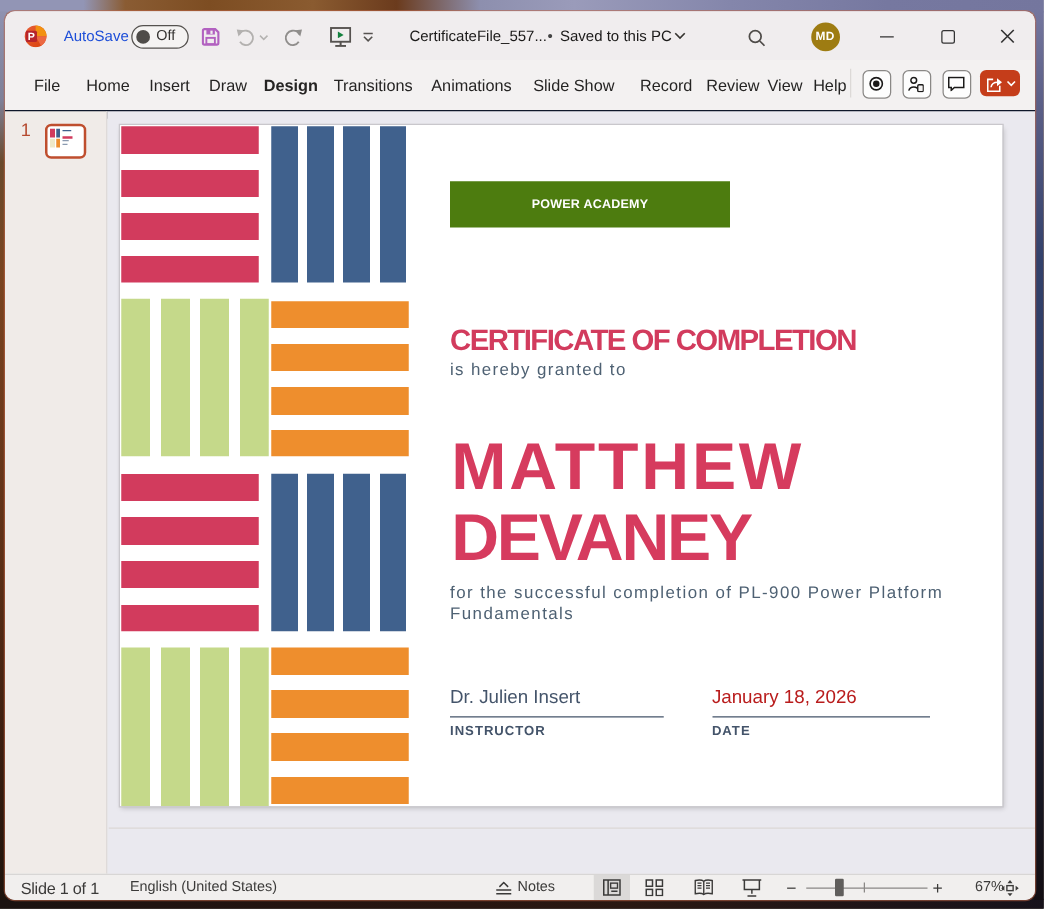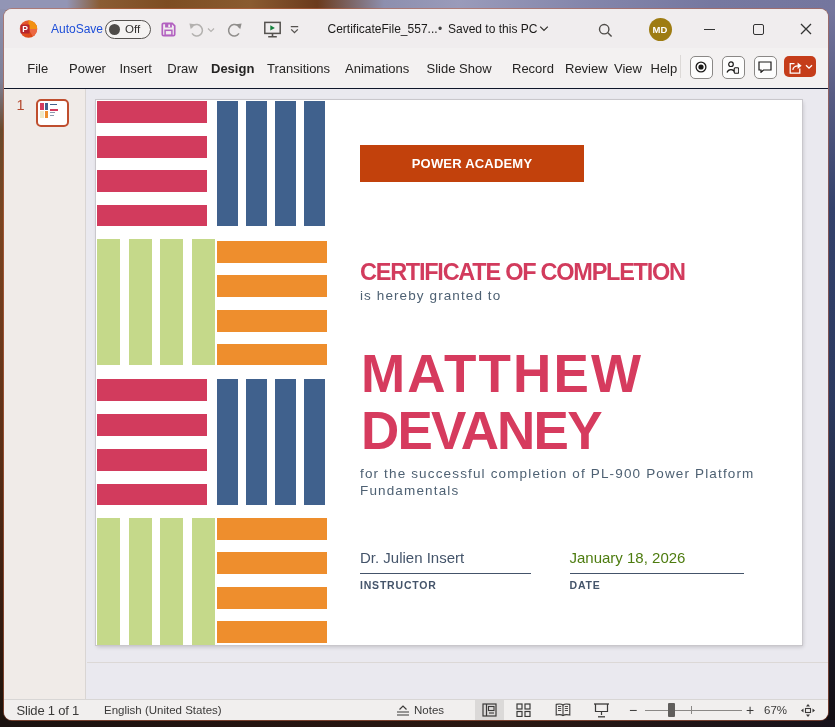--- a/index.html
+++ b/index.html
@@ -109,21 +109,21 @@
 
     <div class="abs" style="left:699.5px;top:19.5px;width:11px;height:1.4px;background:#333;"></div>
     <div class="abs" style="left:748.5px;top:15px;width:9px;height:9px;border:1.3px solid #333;border-radius:2px;"></div>
     <svg class="abs" style="left:796px;top:14px" width="12" height="12" viewBox="0 0 12 12">
       <path d="M1 1 L11 11 M11 1 L1 11" stroke="#333" stroke-width="1.3"></path>
     </svg>
   </div>
 
   <div class="abs" id="tabsrow">
     <span class="tab" style="left:23.2px;">File</span>
-    <span class="tab" style="left:65.1px;">Power</span>
+    <span class="tab" style="left:65.1px;">Home</span>
     <span class="tab" style="left:115.4px;">Insert</span>
     <span class="tab" style="left:163.3px;">Draw</span>
     <span class="tab" style="left:207px;font-weight:bold;">Design</span>
     <span class="tab" style="left:263px;">Transitions</span>
     <span class="tab" style="left:422.5px;">Slide Show</span>
     <span class="tab" style="left:341px;">Animations</span>
     <span class="tab" style="left:508px;">Record</span>
     <span class="tab" style="left:561px;">Review</span>
     <span class="tab" style="left:610px;">View</span>
     <span class="tab" style="left:646.5px;">Help</span>
@@ -177,29 +177,29 @@
 
     <div class="blk" style="left:1px;top:0.6px;width:110px;height:125.4px;background:repeating-linear-gradient(180deg,#d23b5d 0,#d23b5d 21.8px,#fff 21.8px,#fff 34.7px);"></div>
     <div class="blk" style="left:121px;top:0.6px;width:108px;height:125.4px;background:repeating-linear-gradient(90deg,#40618d 0,#40618d 21.3px,#fff 21.3px,#fff 28.9px);"></div>
     <div class="blk" style="left:0.6px;top:138.5px;width:118px;height:126px;background:repeating-linear-gradient(90deg,#c5d98a 0,#c5d98a 23.2px,#fff 23.2px,#fff 31.6px);"></div>
     <div class="blk" style="left:120.5px;top:140.6px;width:110px;height:124.3px;background:repeating-linear-gradient(180deg,#ee8e2d 0,#ee8e2d 21.8px,#fff 21.8px,#fff 34.4px);"></div>
     <div class="blk" style="left:1px;top:278.7px;width:110px;height:126.3px;background:repeating-linear-gradient(180deg,#d23b5d 0,#d23b5d 21.8px,#fff 21.8px,#fff 34.9px);"></div>
     <div class="blk" style="left:121px;top:278.7px;width:108px;height:126.3px;background:repeating-linear-gradient(90deg,#40618d 0,#40618d 21.3px,#fff 21.3px,#fff 28.9px);"></div>
     <div class="blk" style="left:0.6px;top:417.5px;width:118px;height:127.5px;background:repeating-linear-gradient(90deg,#c5d98a 0,#c5d98a 23.2px,#fff 23.2px,#fff 31.6px);"></div>
     <div class="blk" style="left:120.5px;top:417.5px;width:110px;height:127.5px;background:repeating-linear-gradient(180deg,#ee8e2d 0,#ee8e2d 21.8px,#fff 21.8px,#fff 34.4px);"></div>
 
-    <div class="abs" style="left:264px;top:45px;width:224px;height:37px;background:#c2410c;color:#fff;font-weight:bold;font-size:13px;letter-spacing:0.2px;text-align:center;line-height:37.5px;">POWER ACADEMY</div>
+    <div class="abs" style="left:264px;top:45px;width:224px;height:37px;background:#4d7c0f;color:#fff;font-weight:bold;font-size:10px;letter-spacing:0.2px;text-align:center;line-height:37.5px;">POWER ACADEMY</div>
     <div class="abs" style="left:264px;top:158.6px;font-size:23.5px;font-weight:bold;color:#d23b5d;letter-spacing:-1.25px;">CERTIFICATE OF COMPLETION</div>
     <div class="abs" style="left:264px;top:188px;font-size:13.5px;color:#4e6173;letter-spacing:1.1px;">is hereby granted to</div>
     <div class="abs" style="left:265px;top:244.5px;font-size:53px;font-weight:bold;color:#d63b5e;line-height:57.4px;"><span style="letter-spacing:2.2px;">MATTHEW</span><br><span style="letter-spacing:-1.8px;">DEVANEY</span></div>
     <div class="abs" style="left:264px;top:366px;width:436px;font-size:13.5px;color:#4e6173;letter-spacing:1.15px;line-height:16.6px;">for the successful completion of PL-900 Power Platform Fundamentals</div>
     <div class="abs" style="left:264px;top:449px;font-size:15px;color:#44546a;">Dr. Julien Insert</div>
     <div class="abs" style="left:264px;top:473px;width:171px;height:1.4px;background:#44546a;"></div>
     <div class="abs" style="left:264px;top:478.5px;font-size:10.5px;font-weight:bold;color:#44546a;letter-spacing:0.8px;">INSTRUCTOR</div>
-    <div class="abs" style="left:473.5px;top:449px;font-size:15px;color:#4d7c0f;">January 18, 2026</div>
+    <div class="abs" style="left:473.5px;top:449px;font-size:15px;color:#b91c1c;">January 18, 2026</div>
     <div class="abs" style="left:473.5px;top:473px;width:174px;height:1.4px;background:#44546a;"></div>
     <div class="abs" style="left:473.5px;top:478.5px;font-size:10.5px;font-weight:bold;color:#44546a;letter-spacing:0.8px;">DATE</div>
   </div>
 
   <div class="abs" id="notesline"></div>
 
   <div class="abs" id="statusbar">
     <span class="abs" style="left:12.5px;top:2.5px;font-size:13px;letter-spacing:-0.2px;">Slide 1 of 1</span>
     <span class="abs" style="left:100px;top:4px;">English (United States)</span>
 
@@ -235,21 +235,21 @@
       <path d="M2.5 1 v7.5 h12 V1" fill="none" stroke="#3b3a39" stroke-width="1.2"></path>
       <path d="M8.5 8.5 v3.5" stroke="#3b3a39" stroke-width="1.2"></path>
       <path d="M5 13.8 h7" stroke="#3b3a39" stroke-width="1.3"></path>
     </svg>
 
     <span class="abs" style="left:625px;top:2px;font-size:14px;">−</span>
     <div class="abs" style="left:641px;top:9.5px;width:97px;height:1.6px;background:#8a8886;"></div>
     <div class="abs" style="left:687px;top:6px;width:1px;height:8px;background:#8a8886;"></div>
     <div class="abs" style="left:664px;top:3px;width:7px;height:14px;background:#605e5c;border-radius:1px;"></div>
     <span class="abs" style="left:742px;top:2px;font-size:14px;">+</span>
-    <span class="abs" style="left:760px;top:4px;">67%</span>
+    <span class="abs" style="left:776px;top:4px;">67%</span>
 
     <svg class="abs" style="left:796px;top:3px" width="16" height="15" viewBox="0 0 16 15">
       <path d="M8 1 L10 3.5 H6 Z" fill="#3b3a39"></path>
       <path d="M8 14 L6 11.5 h4 Z" fill="#3b3a39"></path>
       <path d="M1 7.5 L3.5 5.5 v4 Z" fill="#3b3a39"></path>
       <path d="M15 7.5 L12.5 5.5 v4 Z" fill="#3b3a39"></path>
       <rect x="5.5" y="5.5" width="5" height="4" fill="none" stroke="#3b3a39" stroke-width="1.1"></rect>
     </svg>
   </div>
 </div>

